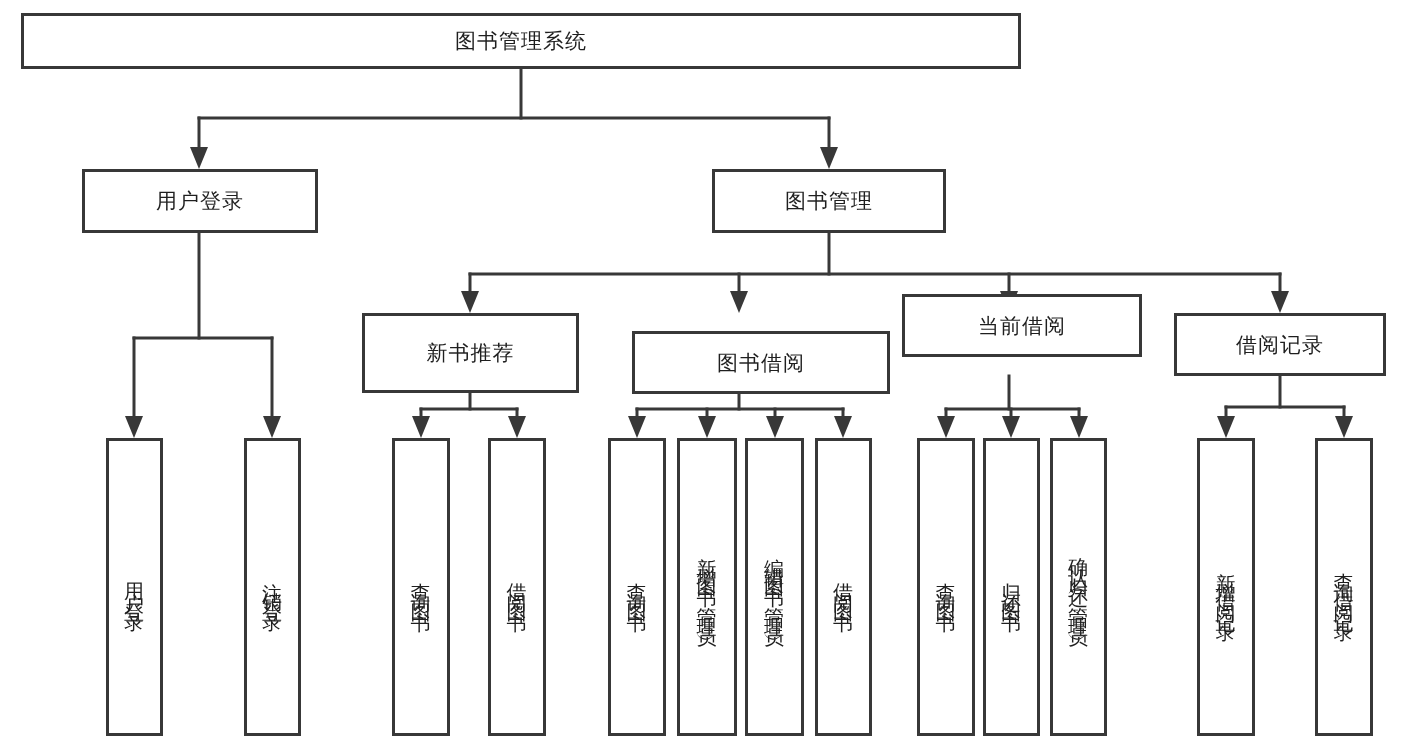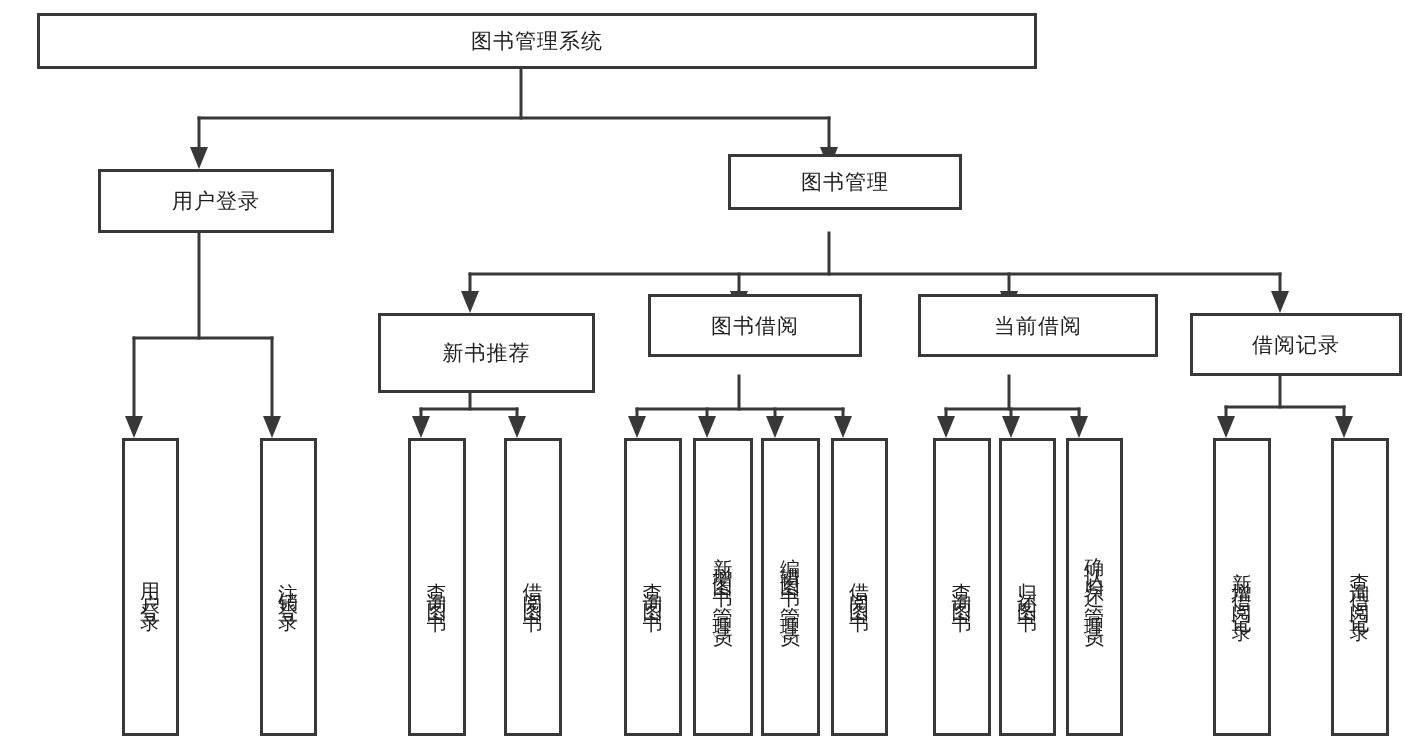--- a/index.html
+++ b/index.html
@@ -23,21 +23,20 @@
   .connectors line{stroke:var(--line);stroke-width:3;stroke-linecap:square;}
   .connectors polygon{fill:var(--line);}
   .box{
     position:absolute;
     box-sizing:border-box;
     background:var(--bg);
     border:3px solid var(--line);
     display:flex;align-items:center;justify-content:center;
     color:var(--text);
     z-index:1;
-    margin-left:16px;
   }
   .hbox{font-size:21px;letter-spacing:1px;white-space:nowrap;}
   .vtext{
     writing-mode:vertical-rl;
     text-orientation:mixed;
     font-size:20px;
     line-height:1;
     letter-spacing:10px;
     white-space:nowrap;
   }
@@ -128,24 +127,24 @@
       <line x1="1226" y1="407" x2="1226" y2="420"></line>
       <polygon points="1217,416 1235,416 1226,438"></polygon>
       <line x1="1344" y1="407" x2="1344" y2="420"></line>
       <polygon points="1335,416 1353,416 1344,438"></polygon>
     </g>
   </svg>
 
   <div class="box hbox" style="left:21px;top:13px;width:1000px;height:56px">图书管理系统</div>
 
   <div class="box hbox" style="left:82px;top:169px;width:236px;height:64px">用户登录</div>
-  <div class="box hbox" style="left:712px;top:154px;width:234px;height:56px">图书管理</div>
+  <div class="box hbox" style="left:712px;top:169px;width:234px;height:64px">图书管理</div>
 
   <div class="box hbox" style="left:362px;top:313px;width:217px;height:80px">新书推荐</div>
-  <div class="box hbox" style="left:632px;top:294px;width:214px;height:63px">图书借阅</div>
+  <div class="box hbox" style="left:632px;top:331px;width:258px;height:63px">图书借阅</div>
   <div class="box hbox" style="left:902px;top:294px;width:240px;height:63px">当前借阅</div>
   <div class="box hbox" style="left:1174px;top:313px;width:212px;height:63px">借阅记录</div>
 
   <div class="box" style="left:106px;top:438px;width:57px;height:298px">
     <span class="vtext">用户登录</span>
   </div>
   <div class="box" style="left:244px;top:438px;width:57px;height:298px">
     <span class="vtext">注销登录</span>
   </div>
 

